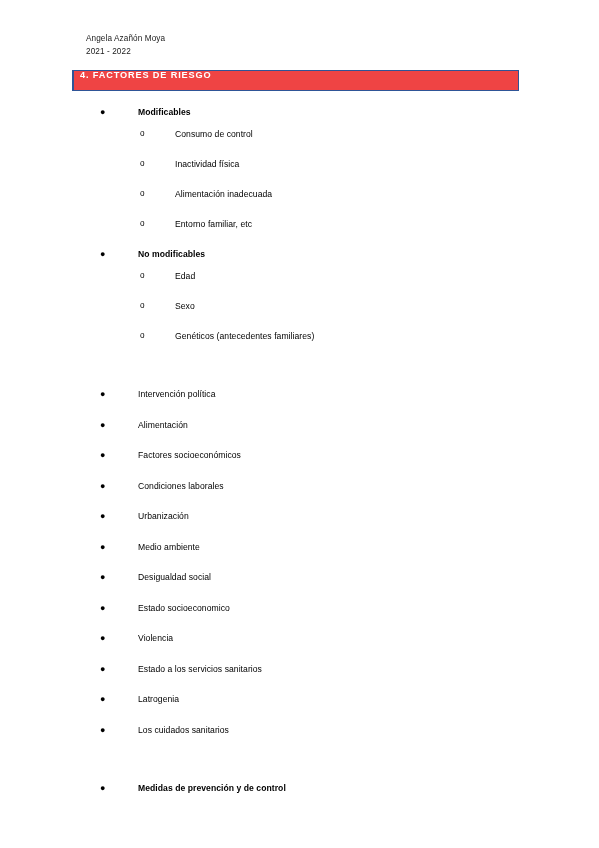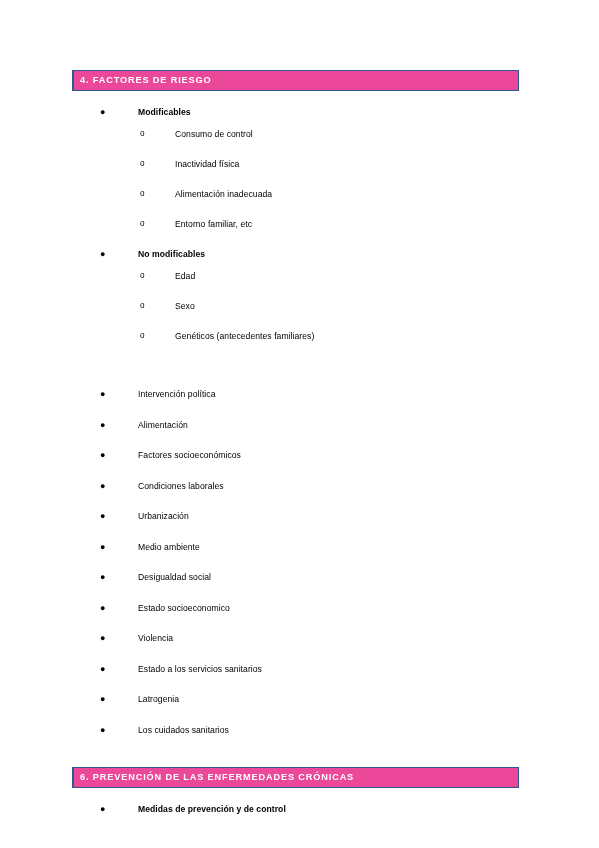--- a/index.html
+++ b/index.html
@@ -41,26 +41,26 @@
     left: 0;
     top: 70px;
     width: 599px;
   }
 
   
   .section-banner {
     margin: 0 0 0 72px;
     width: 447px;
     box-sizing: border-box;
-    background: #ec4899;
+    background: #ef4444;
     border: 1px solid #2F5597;
     border-left-width: 2px;
     height: 21px;
     display: flex;
-    align-items: center;
+    align-items: flex-start;
     padding-left: 6px;
   }
   .section-banner .banner-text {
     color: #ffffff;
     font-size: 9.2px;
     font-weight: bold;
     letter-spacing: 0.85px;
     white-space: nowrap;
     line-height: 1;
   }
@@ -118,20 +118,24 @@
   .label { display: inline; padding-left: 17px; }
 
   
   ul.tight > li { margin-bottom: 8.5px; }
 </style>
 </head>
 <body>
 
 <div class="page">
 
+  <div class="author-block">
+    <div>Angela Azañón Moya</div>
+    <div>2021 - 2022</div>
+  </div>
 
   <div class="content">
       <div class="section-banner">
         <span class="banner-text">4. FACTORES DE RIESGO</span>
       </div>
       <div class="gap-after-banner"></div>
       <ul class="lvl1">
         <li class="bold"><span class="bullet1">●</span><span class="label">Modificables</span><ul class="lvl2">
             <li><span class="bullet2">o</span><span class="label">Consumo de control</span></li>
             <li><span class="bullet2">o</span><span class="label">Inactividad física</span></li>
@@ -154,22 +158,19 @@
         <li class=""><span class="bullet1">●</span><span class="label">Urbanización</span></li>
         <li class=""><span class="bullet1">●</span><span class="label">Medio ambiente</span></li>
         <li class=""><span class="bullet1">●</span><span class="label">Desigualdad social</span></li>
         <li class=""><span class="bullet1">●</span><span class="label">Estado socioeconomico</span></li>
         <li class=""><span class="bullet1">●</span><span class="label">Violencia</span></li>
         <li class=""><span class="bullet1">●</span><span class="label">Estado a los servicios sanitarios</span></li>
         <li class=""><span class="bullet1">●</span><span class="label">Latrogenia</span></li>
         <li class=""><span class="bullet1">●</span><span class="label">Los cuidados sanitarios</span></li>
       </ul>
       <div class="gap-before-banner"></div>
-      <div class="section-banner">
-        <span class="banner-text">6. PREVENCIÓN DE LAS ENFERMEDADES CRÓNICAS</span>
-      </div>
       <div class="gap-after-banner"></div>
       <ul class="lvl1">
         <li class="bold"><span class="bullet1">●</span><span class="label">Medidas de prevención y de control</span></li>
       </ul>
     </div>
 
 </div>
 
 </body></html>

